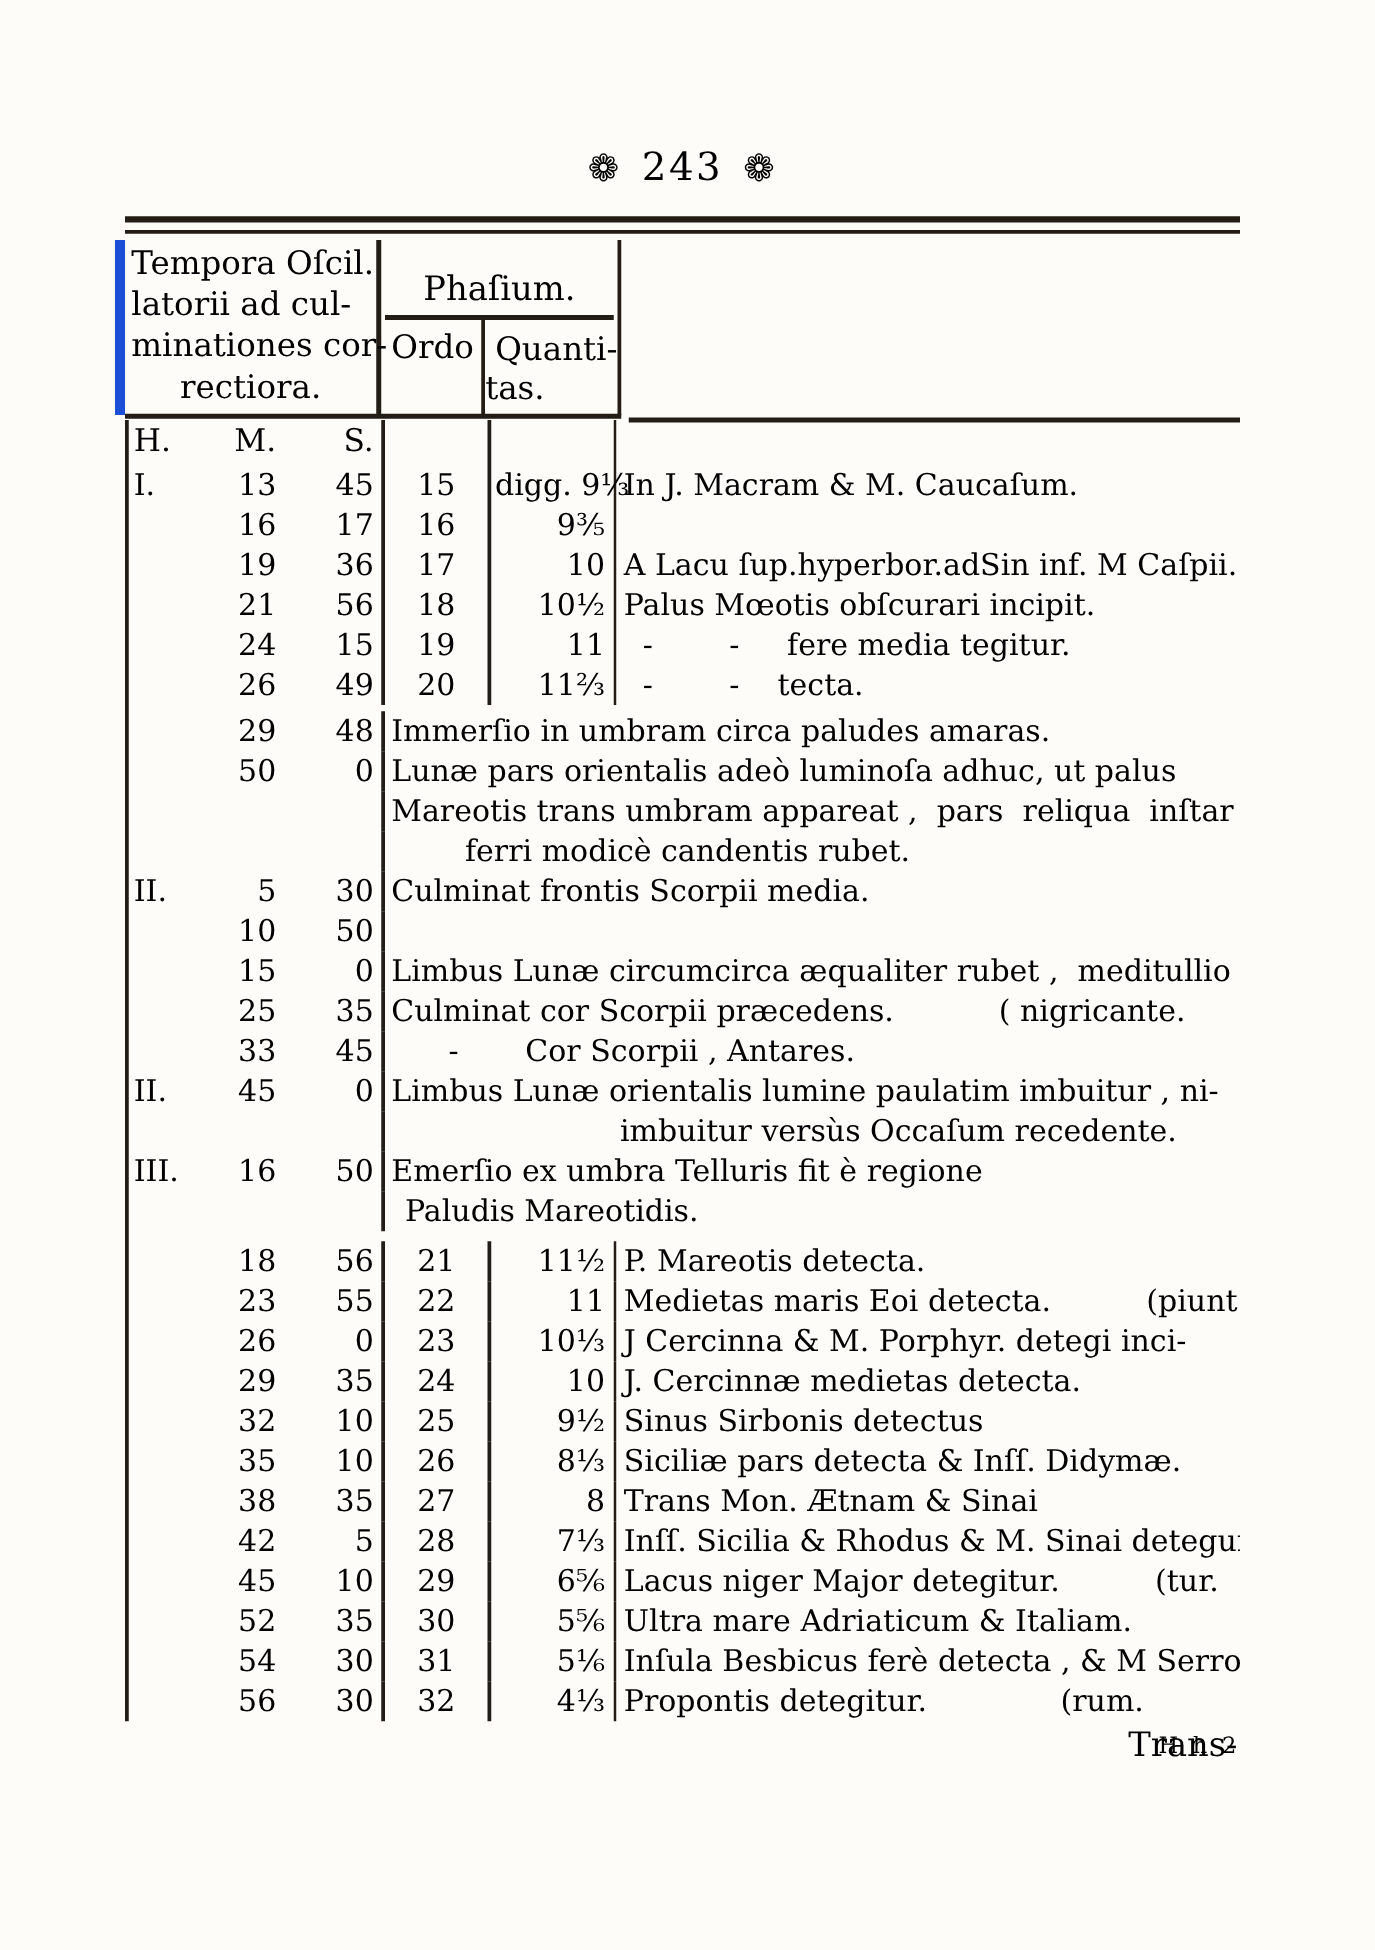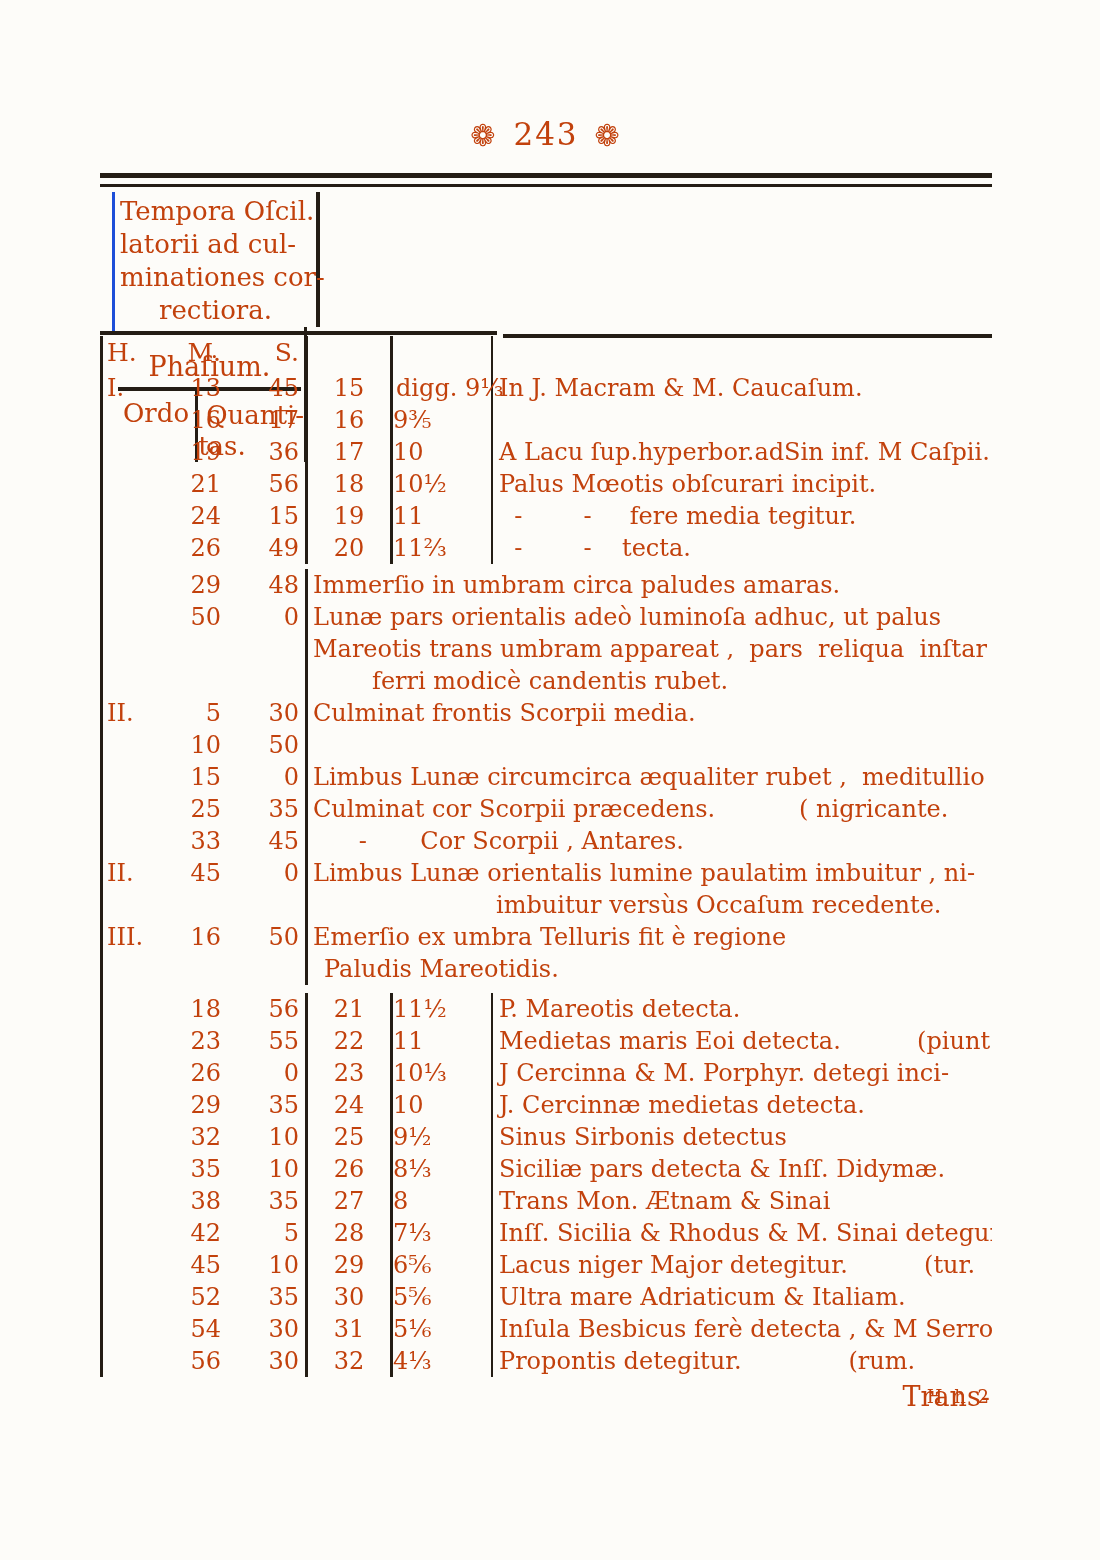--- a/index.html
+++ b/index.html
@@ -1,34 +1,34 @@
 <!DOCTYPE html>
 <html><head>
 <meta charset="utf-8">
 <style>
   * { margin:0; padding:0; box-sizing:border-box; }
   html,body { width:1100px; height:1560px; background:#fdfcf9; }
   .page {
     position:relative; width:1100px; height:1560px;
-    font-family:"DejaVu Serif", serif; color:#c2410c;
+    font-family:"DejaVu Serif", serif; color:#000000;
     overflow:hidden;
   }
   .pageno {
     position:absolute; top:116px; left:100px; width:892px;
     text-align:center; font-size:31px; letter-spacing:2px;
   }
   .fleuron { font-family:"DejaVu Sans", sans-serif; font-size:30px; margin:0 16px; vertical-align:-1px; }
   .toprule {
     position:absolute; left:100px; top:173px; width:892px; height:14px;
     border-top:5px solid #241d15; border-bottom:3px solid #241d15;
   }
   
   .hdr {
-    position:absolute; left:112px; top:192px; width:892px; height:140px;
-    display:flex; border-left:3px solid #1d4ed8; font-size:26px;flex-direction:column;
+    position:absolute; left:92px; top:192px; width:892px; height:140px;
+    display:flex; border-left:8px solid #1d4ed8; font-size:26px;
   }
   .hdr-time { width:205px; border-right:4px solid #241d15; line-height:33px; padding-top:3px; }
   .hdr-time .tl { padding-left:5px; white-space:pre; }
   .hdr-time .tl.center { text-align:center; padding-left:0; }
   .hdr-phas { width:192px; border-right:3px solid #241d15; display:flex; flex-direction:column; }
   .phas-title { text-align:center; font-size:27px; padding:3px 0 5px;margin-top:21px; }
   .phas-rule { border-top:4px solid #241d15; margin:0 3px; }
   .phas-sub { flex:1; display:flex; }
   .sub-ordo { width:85px; border-right:3px solid #241d15; padding:7px 0 0 8px; }
   .sub-quant { flex:1; padding-top:9px; line-height:31px; }
@@ -44,21 +44,21 @@
   }
   .r { display:flex; height:32px; line-height:32px; }
   .r.units { height:36px; line-height:34px; font-size:25px; }
   .r.gap1 { margin-top:5px; }
   .r.gap2 { margin-top:8px; }
   .c { display:block; }
   .h { width:56px; padding-left:4px; }
   .m { width:62px; text-align:right; }
   .s { width:87px; text-align:right; padding-right:6px; border-right:3px solid #241d15; }
   .o { width:85px; text-align:center; border-right:3px solid #241d15; }
-  .q { width:100px; padding-right:7px; border-right:2px solid #241d15; white-space:pre; }
+  .q { width:100px; text-align:right; padding-right:7px; border-right:2px solid #241d15; white-space:pre; }
   .q.ql { text-align:left; padding-left:3px; padding-right:0; }
   .d { flex:1; padding-left:6px; white-space:pre; overflow:hidden; }
   .w { flex:1; padding-left:5px; white-space:pre; overflow:hidden; }
   .w.ind1 { padding-left:64px; }
   .w.ind2 { padding-left:188px; }
   .w.ind3 { padding-left:16px; }
   .sig { position:absolute; top:1386px; left:100px; width:892px; text-align:right; text-indent:70px; font-size:18px; letter-spacing:3px; }
   .catch { position:absolute; top:1381px; right:110px; font-size:27px; }
 </style>
 </head>

